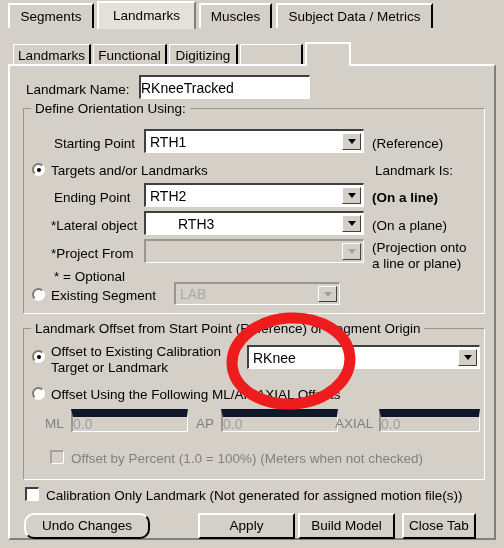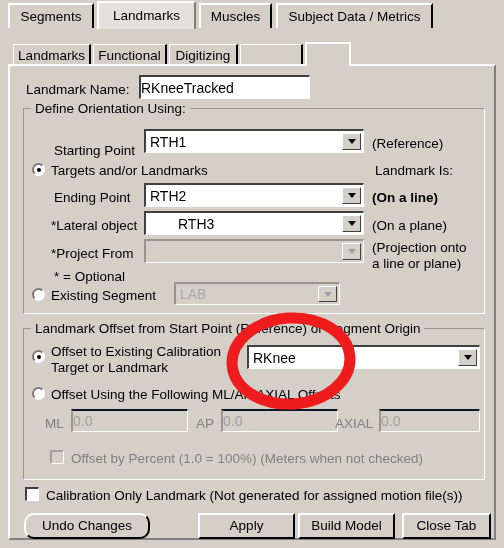--- a/index.html
+++ b/index.html
@@ -130,21 +130,21 @@
     align-items: center;
     padding-left: 0;
     font-size: 14px;
     color: #000;
     overflow: hidden;
     white-space: nowrap;
   }
   .textbox.disabled {
     background: #d4d0c8;
     color: #a0a0a0;
-    border-top: 2px solid #0f172a;
+    border-top: 8px solid #0f172a;
     border-left: 2px solid #9a968f;
   }
 
   
   .combo {
     position: absolute;
     background: #ffffff;
     border-top: 2px solid #404040;
     border-left: 2px solid #404040;
     border-right: 1px solid #ffffff;
@@ -307,21 +307,21 @@
   <div class="panel">
 
     <div class="lbl" style="left:16px; top:17px;">Landmark Name:</div>
     <div class="textbox" style="left:129px; top:9px; width:171px; height:24px;">
       <span>RKneeTracked</span>
     </div>
 
     <div class="group" style="left:13px; top:42px; width:462px; height:206px;"></div>
     <div class="group-legend" style="left:21px; top:36px;">Define Orientation Using:</div>
 
-    <div class="lbl" style="left:44px; top:71px;margin-top:7px;">Starting Point</div>
+    <div class="lbl" style="left:44px; top:71px;">Starting Point</div>
     <div class="combo" style="left:134px; top:63px; width:220px; height:24px;">
       <span class="combo-text">RTH1</span>
       <span class="combo-btn">
           <i class="arrow-down"></i>
         </span>
     </div>
     <div class="lbl" style="left:362px; top:71px;">(Reference)</div>
 
     <div class="radio" style="left:22px; top:97px;">
         <i class="dot"></i>
@@ -410,21 +410,21 @@
 
     <div class="btn" style="left:14px; top:447px; width:126px; height:26px;border-radius:10px;">
       <span>Undo Changes</span>
     </div>
     <div class="btn" style="left:188px; top:447px; width:97px; height:26px;">
       <span>Apply</span>
     </div>
     <div class="btn" style="left:288px; top:447px; width:97px; height:26px;">
       <span>Build Model</span>
     </div>
-    <div class="btn" style="left:392px; top:447px; width:89px; height:26px;">
+    <div class="btn" style="left:392px; top:447px; width:74px; height:26px;">
       <span>Close Tab</span>
     </div>
 
   </div>
 
   <svg class="annot" style="left:0; top:0;" width="504" height="548" viewBox="0 0 504 548">
     <ellipse cx="291" cy="361" rx="59" ry="43" fill="none" stroke="#ee1c1c" stroke-width="11" transform="rotate(-4 291 361)"></ellipse>
   </svg>
 
 </div>

